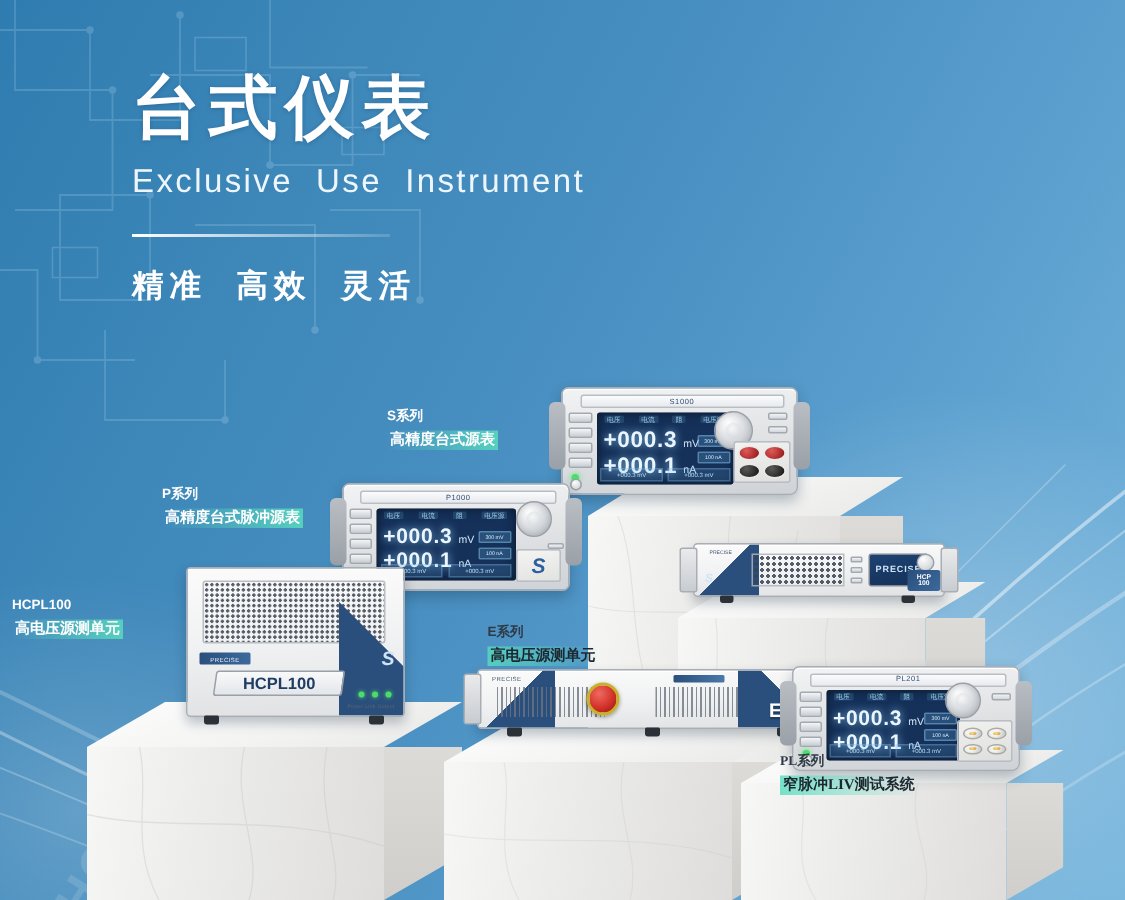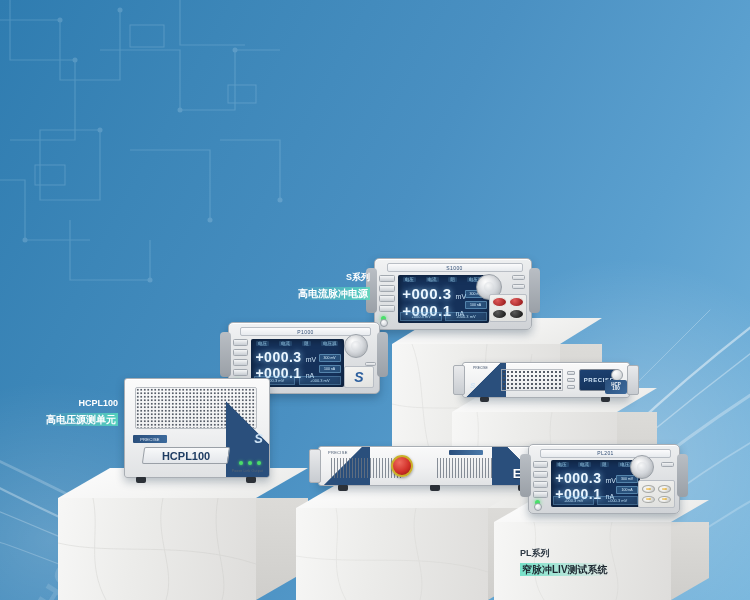--- a/index.html
+++ b/index.html
@@ -250,21 +250,21 @@
   .lbl { position: absolute; z-index: 45; }
   .lbl .l1 { font-size: 9px; font-weight: 700; line-height: 1.25; }
   .lbl .l2 {
     font-size: 10px; font-weight: 700; line-height: 1.3;
     display: inline-block; padding: 0 2px;
   }
   .lbl.onblue .l1 { color: #ffffff; }
   .lbl.onblue .l2 { color: #ffffff; background: linear-gradient(90deg, rgba(88,220,190,.85), rgba(88,220,190,0)); }
   .lbl.ongray .l1 { color: #2f3a45; }
   .lbl.ongray .l2 { color: #1d2730; background: linear-gradient(90deg, rgba(88,220,190,.8), rgba(88,220,190,0)); }
-  .lbl.right { text-align: right; }
+  .lbl.right { text-align: left; }
   .lbl.right .l2 { background: linear-gradient(270deg, rgba(88,220,190,.85), rgba(88,220,190,0)); }
 </style>
 </head>
 <body>
 
 <div id="stage">
 
   <svg class="circuit" viewBox="0 0 340 330">
     <g stroke="#bfe4f5" stroke-width="1.2" fill="none">
       <path d="M10 30 H80 V90 H140 V20"></path>
@@ -314,20 +314,26 @@
     <g fill="none" stroke="#ffffff" stroke-linecap="round">
       <path d="M0 30 C70 60 150 110 280 150" stroke-width="2.2" opacity=".45"></path>
       <path d="M0 60 C80 85 160 130 285 170" stroke-width="1.3" opacity=".35"></path>
       <path d="M0 5 C90 40 170 95 290 130" stroke-width="2.8" opacity=".3"></path>
       <path d="M0 95 C70 110 150 150 270 190" stroke-width="1.1" opacity=".3"></path>
     </g>
   </svg>
 
   <div class="ghosttext">HCPL100</div>
 
+  <div class="headline">
+    <div class="h-cn">台式仪表</div>
+    <div class="h-en">Exclusive  Use  Instrument</div>
+    <div class="h-rule"></div>
+    <div class="h-sub">精准  高效  灵活</div>
+  </div>
 
   <div class="ped" style="left:392px; top:318px; width:210px; height:200px;">
     <div class="top" style="height:26px; clip-path: polygon(42px 0, 210px 0, 168px 26px, 0 26px);"></div>
     <div class="front" style="top:26px; height:174px; width:168px;">
       <svg class="veins" viewBox="0 0 168 174" preserveAspectRatio="none">
         <g stroke="#c9c9c6" stroke-width=".8" fill="none" opacity=".75">
           <path d="M20 0 C35 40 25 80 45 130 L52 174"></path>
           <path d="M95 0 C88 50 108 90 98 150"></path>
           <path d="M140 10 C130 60 150 100 138 174"></path>
           <path d="M0 60 C40 70 90 55 168 78"></path>
@@ -607,29 +613,37 @@
     <div class="bnc-panel" style="right:5px; bottom:6px; width:37px; height:28px;">
       <div class="bnc"></div>
       <div class="bnc"></div>
       <div class="bnc"></div>
       <div class="bnc"></div>
     </div>
   </div>
 
   <div class="lbl onblue right" style="left:258px; top:272px; width:112px;">
     <div class="l1">S系列</div>
-    <div class="l2">高电流脉冲电源</div>
-  </div>
-
+    <div class="l2">高精度台式源表</div>
+  </div>
+
+  <div class="lbl onblue right" style="left:108px; top:324px; width:116px;">
+    <div class="l1">P系列</div>
+    <div class="l2">高精度台式脉冲源表</div>
+  </div>
 
 
   <div class="lbl onblue right" style="left:8px; top:398px; width:110px;">
     <div class="l1">HCPL100</div>
     <div class="l2">高电压源测单元</div>
   </div>
 
-
-  <div class="lbl ongray" style="left:520px; top:548px; width:126px;">
+  <div class="lbl ongray" style="left:325px; top:416px; width:120px;">
+    <div class="l1">E系列</div>
+    <div class="l2">高电压源测单元</div>
+  </div>
+
+  <div class="lbl ongray" style="left:520px; top:502px; width:126px;font-family:Liberation Serif, serif;">
     <div class="l1">PL系列</div>
     <div class="l2">窄脉冲LIV测试系统</div>
   </div>
 
 </div>
 
 </body></html>

